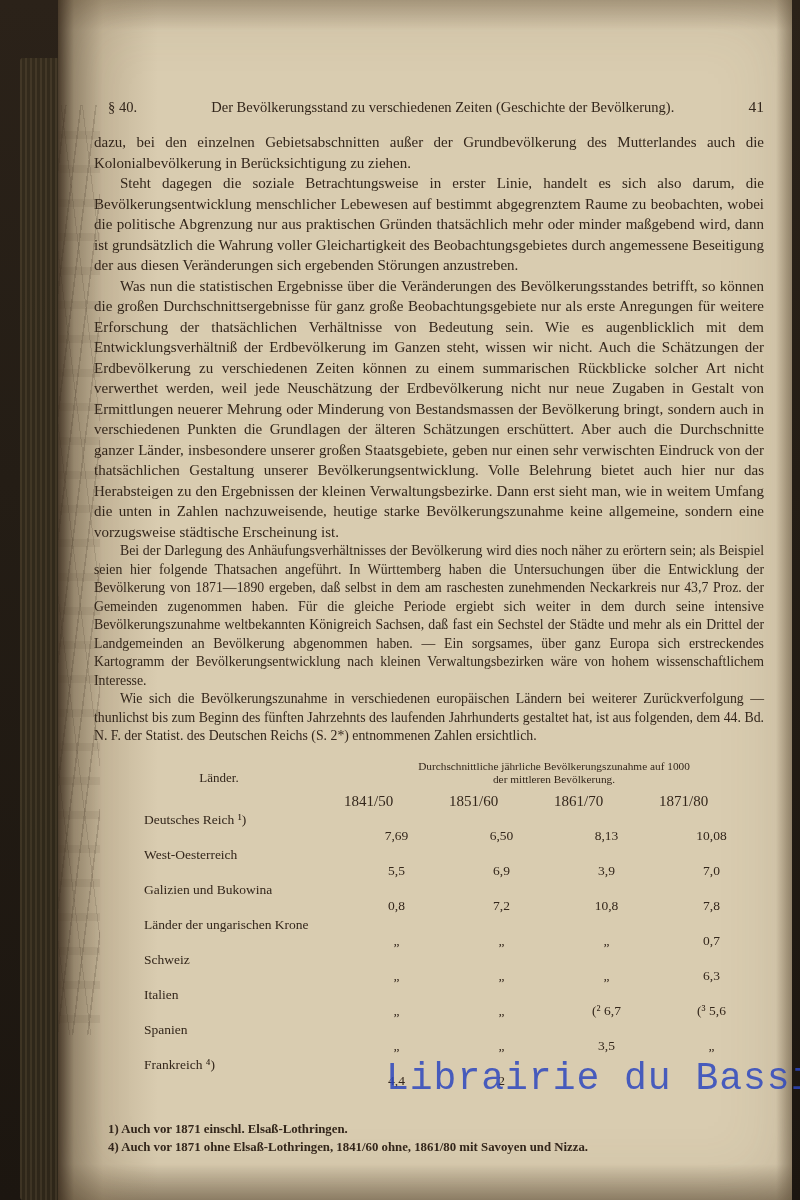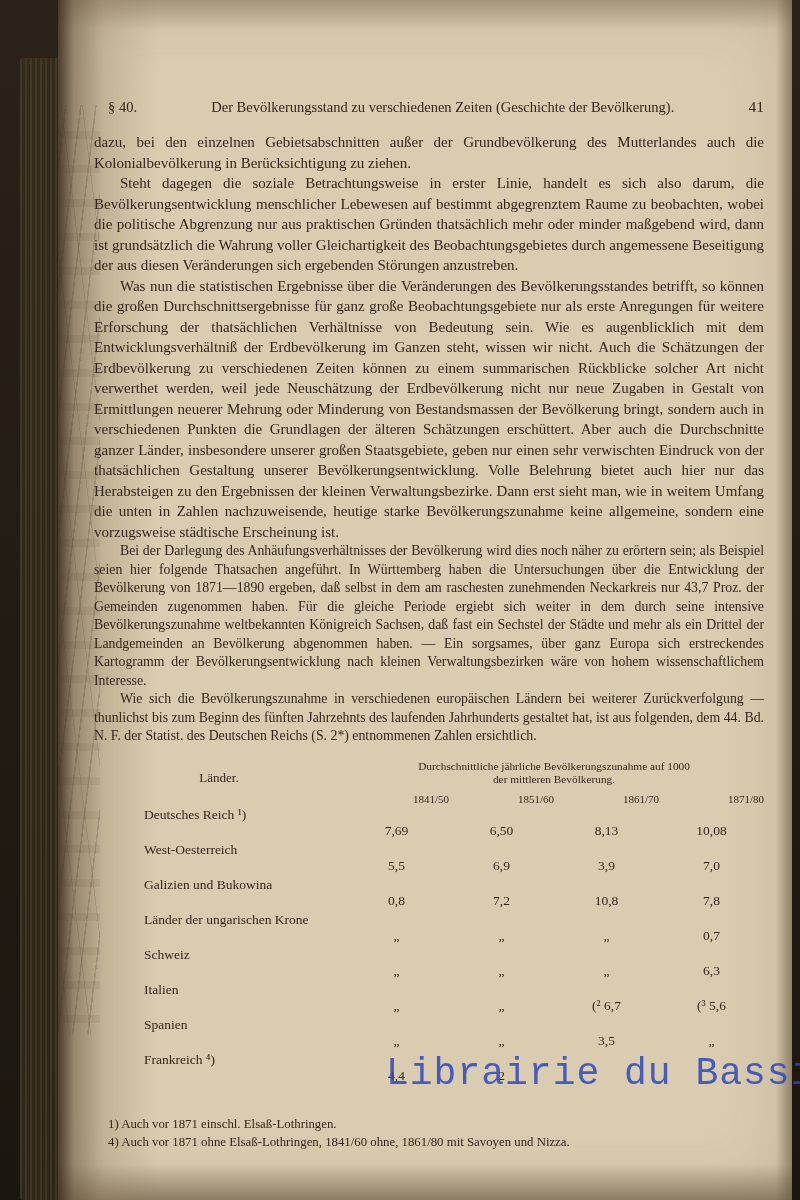--- a/index.html
+++ b/index.html
@@ -34,28 +34,28 @@
   .pg-header .pn{font-size:15.5px;white-space:nowrap;}
   .body p{margin:0;text-indent:26px;text-align:justify;font-size:15px;line-height:20.5px;}
   .body p.first{text-indent:0;font-family:Liberation Serif, serif;}
   .body p.petit{font-size:13.8px;line-height:18.5px;}
   .tbl{margin-top:14px;position:relative;font-size:13.5px;}
   .tblhead{display:flex;align-items:flex-end;}
   .th-l{width:250px;text-align:center;font-size:13px;padding-top:7px;}
   .th-r{flex:1;text-align:center;font-size:11.3px;line-height:13px;}
   .years{display:flex;margin-top:7px;}
   .years .sp{width:250px;}
-  .yc{width:105px;text-align:right;font-size:11px;}
+  .yc{width:105px;text-align:left;font-size:15px;}
   .trow{display:flex;line-height:19px;}
   .trow .name{width:250px;padding-left:50px;box-sizing:border-box;white-space:nowrap;}
   .trow .v{width:105px;text-align:center;margin-top:16px;}
   .watermark{position:absolute;left:292px;bottom:-10px;z-index:5;
     font-family:Liberation Mono, monospace;
     font-size:38px;color:rgba(45,70,190,.85);white-space:nowrap;letter-spacing:1px;}
-  .footnotes{margin-top:30px;padding-left:14px;font-size:12.8px;line-height:18.5px;}
+  .footnotes{margin-top:30px;padding-left:14px;font-size:12.8px;line-height:18.5px;font-weight:bold;}
   .fn3{margin-left:132px;}
 </style>
 </head>
 <body>
 
 <div class="photo-bg"></div>
 <div class="page-edges"></div>
 
 <div class="page">
   <div class="marginalia"></div>

